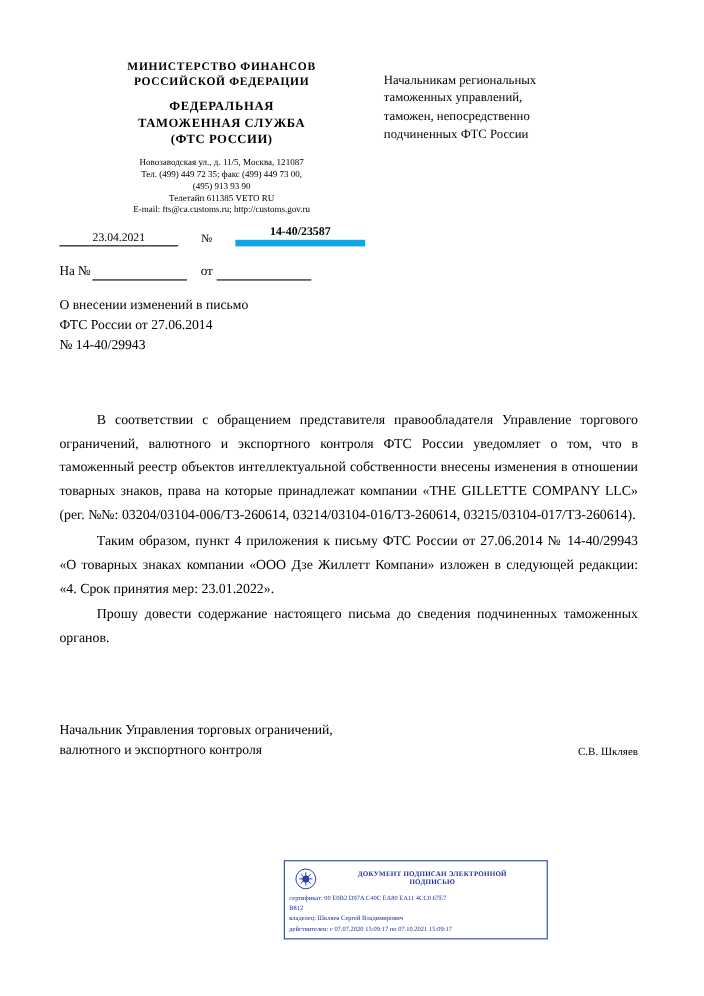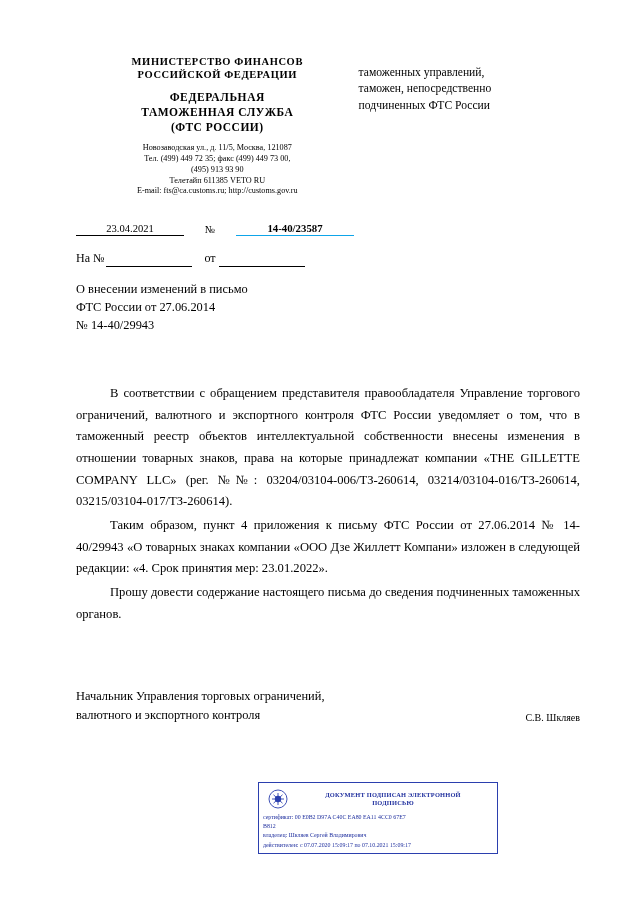--- a/index.html
+++ b/index.html
@@ -13,21 +13,21 @@
     font-family: "Liberation Serif", serif;
     color: #000000;
     position: relative;
     overflow: hidden;
   }
   .page {
     position: relative;
     width: 628px;
     height: 905px;
     box-sizing: border-box;
-    padding: 55px 48px 20px 76px;
+    padding: 55px 48px 20px 54px;
   }
 
   
   .header {
     display: flex;
     align-items: flex-start;
     justify-content: space-between;
   }
   .letterhead {
     width: 300px;
@@ -62,21 +62,21 @@
   }
   .addressee {
     width: 235px;
     font-size: 11.6px;
     line-height: 1.42;
     padding-top: 10px;
   }
 
   
   .numblock {
-    margin-top: 22px;
+    margin-top: 10px;
     width: 300px;
     position: relative;
   }
   .numrow {
     display: flex;
     align-items: flex-end;
     font-size: 10.6px;
     height: 17px;
   }
   .date-cell {
@@ -87,21 +87,21 @@
   }
   .nsign {
     width: 52px;
     text-align: center;
     font-size: 10.5px;
     padding-bottom: 1px;
   }
   .num-cell {
     width: 118px;
     text-align: center;
-    border-bottom: 1px solid #0ea5e9;
+    border-bottom: 6px solid #0ea5e9;
     padding-bottom: 1px;
     font-weight: bold;
     font-size: 10.8px;
   }
   .numrow2 {
     display: flex;
     align-items: flex-end;
     font-size: 12px;
     height: 22px;
     margin-top: 9px;
@@ -200,20 +200,21 @@
       <div class="lh-contacts">
         <div>Новозаводская ул., д. 11/5, Москва, 121087</div>
         <div>Тел. (499) 449 72 35;  факс (499) 449 73 00,</div>
         <div>(495) 913 93 90</div>
         <div>Телетайп 611385 VETO RU</div>
         <div>E-mail: fts@ca.customs.ru; http://customs.gov.ru</div>
       </div>
     </div>
 
     <div class="addressee">
+      <div>Начальникам региональных</div>
       <div>таможенных управлений,</div>
       <div>таможен, непосредственно</div>
       <div>подчиненных ФТС России</div>
     </div>
   </div>
 
   <div class="numblock">
     <div class="numrow">
       <div class="date-cell">23.04.2021</div>
       <div class="nsign">№</div>

